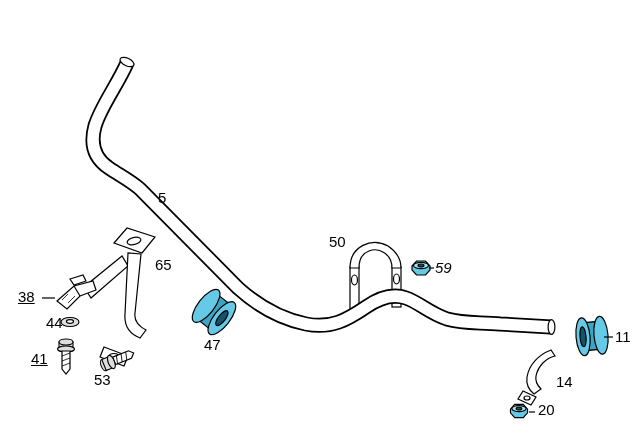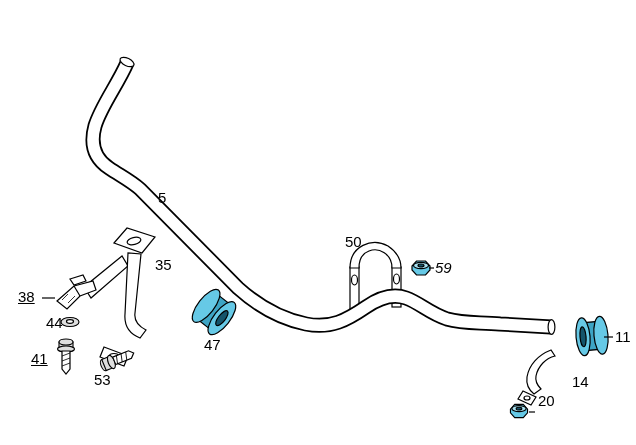--- a/index.html
+++ b/index.html
@@ -113,25 +113,25 @@
 
     <g>
       <path class="ln-n" d="M42 298 L55 298"></path>
       <path class="ln-n" d="M429 268 L434 268"></path>
       <path class="ln-n" d="M604 337 L613 337"></path>
       <path class="ln-n" d="M529 412 L535 412"></path>
     </g>
   </svg>
 
   <div class="label" style="left:158px; top:190px;">5</div>
-  <div class="label" style="left:155px; top:257px;">35</div>
+  <div class="label" style="left:155px; top:257px;">65</div>
   <div class="label" style="left:18px;  top:289px;text-decoration:underline;">38</div>
   <div class="label" style="left:46px;  top:315px;">44</div>
   <div class="label" style="left:31px;  top:351px;text-decoration:underline;">41</div>
   <div class="label" style="left:94px;  top:372px;">53</div>
   <div class="label" style="left:204px; top:337px;">47</div>
-  <div class="label" style="left:329px; top:234px;margin-left:16px;">50</div>
+  <div class="label" style="left:329px; top:234px;">50</div>
   <div class="label" style="left:435px; top:260px;font-style:italic;">59</div>
   <div class="label" style="left:615px; top:329px;">11</div>
-  <div class="label" style="left:556px; top:374px;margin-left:16px;">14</div>
-  <div class="label" style="left:538px; top:393px;">20</div>
+  <div class="label" style="left:556px; top:374px;">14</div>
+  <div class="label" style="left:538px; top:402px;">20</div>
 
 </div>
 
 </body></html>

